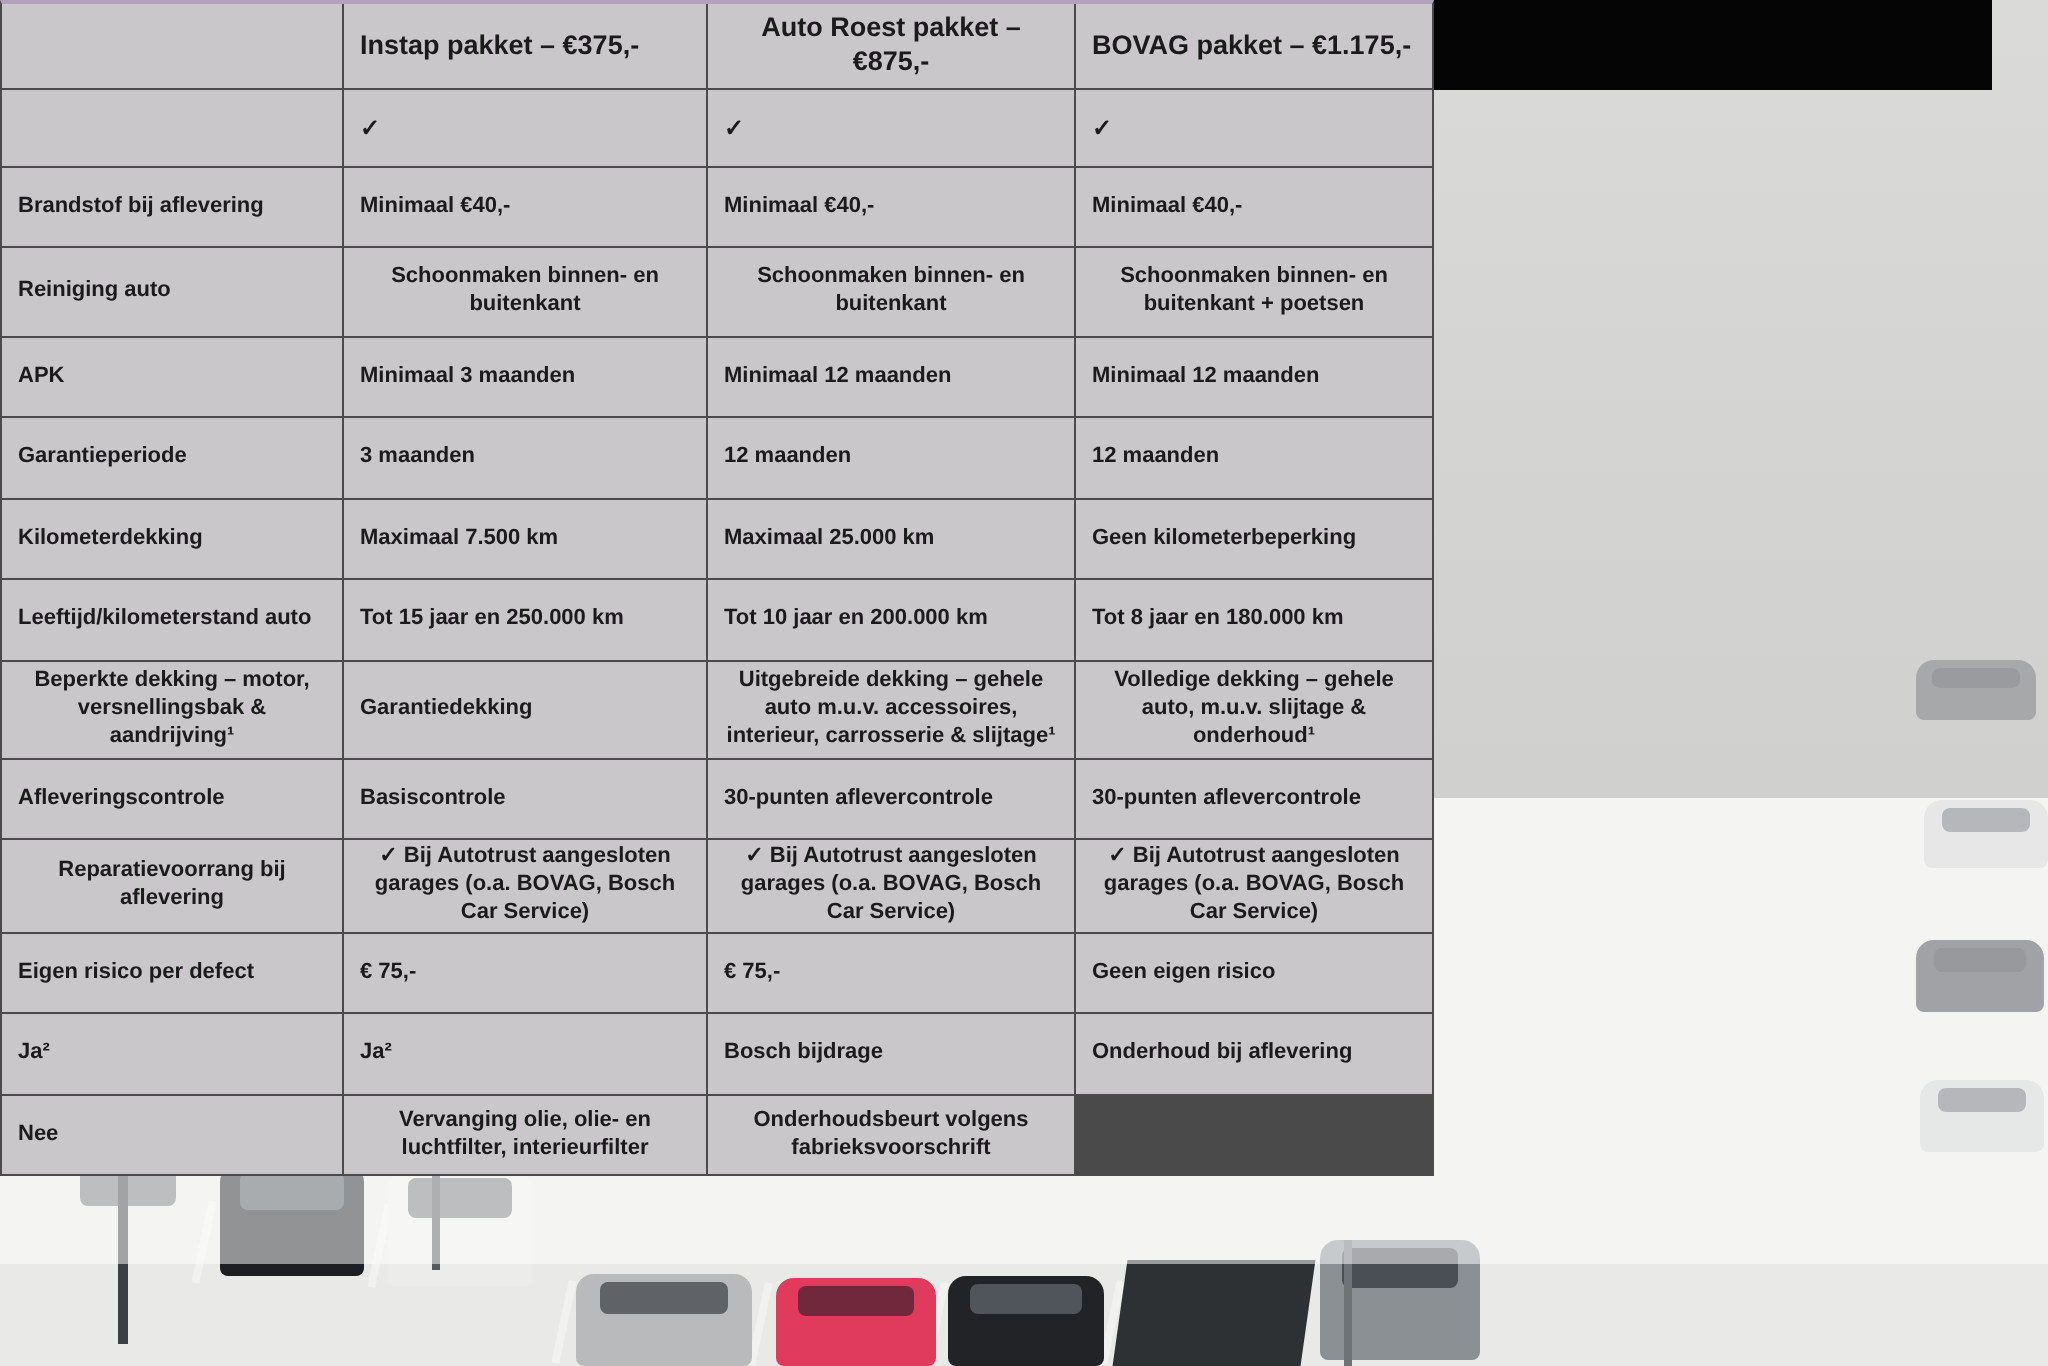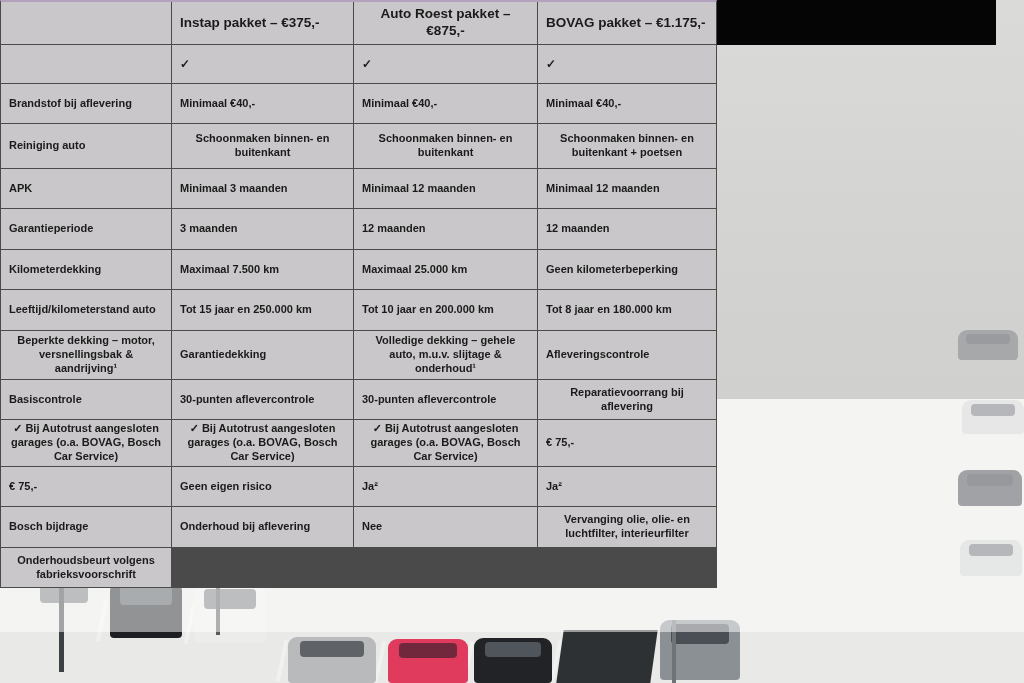--- a/index.html
+++ b/index.html
@@ -272,32 +272,34 @@
     <div class="cell">Maximaal 25.000 km</div>
     <div class="cell">Geen kilometerbeperking</div>
 
     <div class="cell">Leeftijd/kilometerstand auto</div>
     <div class="cell">Tot 15 jaar en 250.000 km</div>
     <div class="cell">Tot 10 jaar en 200.000 km</div>
     <div class="cell">Tot 8 jaar en 180.000 km</div>
 
     <div class="cell">Beperkte dekking – motor, versnellingsbak &amp; aandrijving¹</div>
     <div class="cell">Garantiedekking</div>
+    <div class="cell">Uitgebreide dekking – gehele auto m.u.v. accessoires, interieur, carrosserie &amp; slijtage¹</div>
     <div class="cell">Volledige dekking – gehele auto, m.u.v. slijtage &amp; onderhoud¹</div>
 
     <div class="cell">Afleveringscontrole</div>
     <div class="cell">Basiscontrole</div>
     <div class="cell">30-punten aflevercontrole</div>
     <div class="cell">30-punten aflevercontrole</div>
 
     <div class="cell">Reparatievoorrang bij aflevering</div>
     <div class="cell">✓ Bij Autotrust aangesloten garages (o.a. BOVAG, Bosch Car Service)</div>
     <div class="cell">✓ Bij Autotrust aangesloten garages (o.a. BOVAG, Bosch Car Service)</div>
     <div class="cell">✓ Bij Autotrust aangesloten garages (o.a. BOVAG, Bosch Car Service)</div>
 
+    <div class="cell">Eigen risico per defect</div>
     <div class="cell">€ 75,-</div>
     <div class="cell">€ 75,-</div>
     <div class="cell">Geen eigen risico</div>
 
     <div class="cell">Ja²</div>
     <div class="cell">Ja²</div>
     <div class="cell">Bosch bijdrage</div>
 
     <div class="cell">Onderhoud bij aflevering</div>
     <div class="cell">Nee</div>

